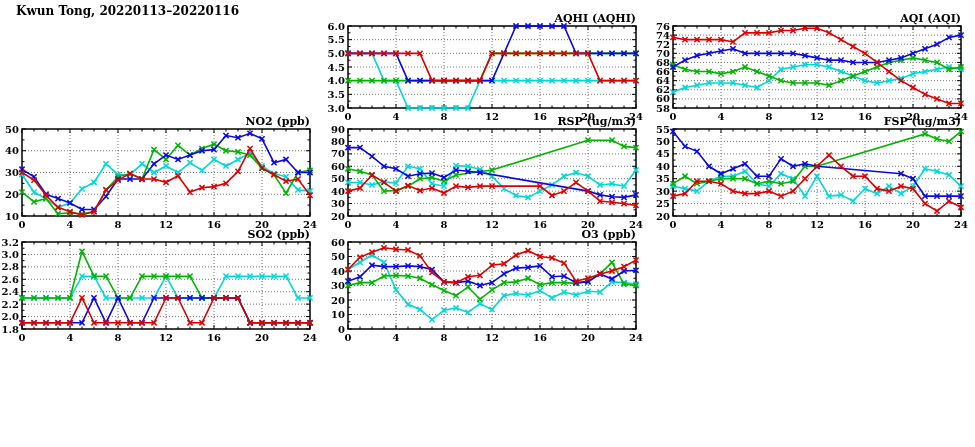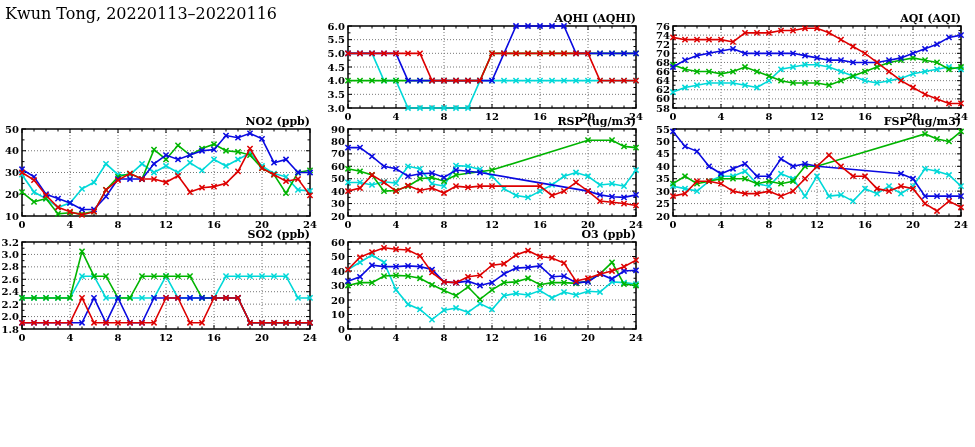--- a/index.html
+++ b/index.html
@@ -1,18 +1,18 @@
 <!DOCTYPE html>
 <html><head>
 <meta charset="utf-8">
 <style>
   html,body{margin:0;padding:0;}
   body{width:975px;height:447px;background:#ffffff;position:relative;overflow:hidden;
        font-family:"DejaVu Serif", serif;}
-  .page-title{position:absolute;left:5px;top:4px;font-size:16px;font-weight:normal;color:#000;white-space:nowrap;}
+  .page-title{position:absolute;left:16px;top:4px;font-size:12px;font-weight:bold;color:#000;white-space:nowrap;}
   figure.chart{position:absolute;margin:0;padding:0;}
   #chart-aqhi{left:326px;top:10px;}
   #chart-aqi {left:651px;top:10px;}
   #chart-no2 {left:0px;  top:113px;}
   #chart-rsp {left:326px;top:113px;}
   #chart-fsp {left:651px;top:113px;}
   #chart-so2 {left:0px;  top:226px;}
   #chart-o3  {left:326px;top:226px;}
   svg text{font-family:"DejaVu Serif", serif;font-weight:bold;fill:#000;}
 </style>

